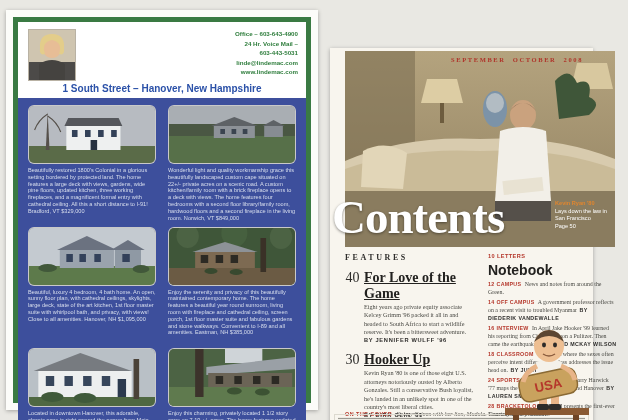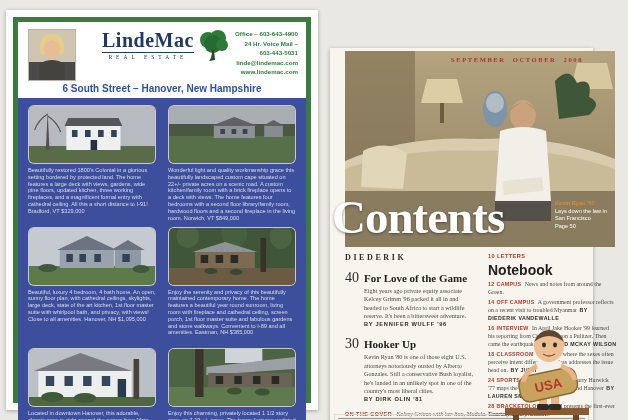--- a/index.html
+++ b/index.html
@@ -44,22 +44,22 @@
   .photo-caption{position:absolute;left:225px;top:152px;z-index:3;width:58px;
                  font-size:5.6px;line-height:1.35;color:#fff;}
   .photo-caption .cap-name{color:#e0862f;font-weight:bold;display:block;}
 
   .toc-columns{position:absolute;left:15px;top:205px;width:272px;display:flex;gap:13px;}
   .col-features{width:130px;flex:none;}
   .col-departments{flex:1;min-width:0;}
   .col-header{font-family:"Liberation Serif",serif;font-size:8px;letter-spacing:2.6px;
               color:#2e2d2b;font-weight:bold;margin-bottom:8px;}
   .feature{display:flex;align-items:baseline;gap:4px;margin-bottom:1px;}
-  .feature-num{font-family:"Liberation Serif",serif;font-size:14px;color:#2e2d2b;width:15px;flex:none;}
-  .feature-title{font-family:"Liberation Serif",serif;font-size:11px;font-weight:bold;color:#22211f;}
+  .feature-num{font-family:"Liberation Serif",serif;font-size:14px;color:#2e2d2b;width:15px;flex:none;text-align:center;}
+  .feature-title{font-family:"Liberation Serif",serif;font-size:14px;font-weight:bold;color:#22211f;text-decoration:underline;}
   .feature-body{margin:0 0 1px 19px;font-family:"Liberation Serif",serif;font-size:6.2px;
                 line-height:1.35;color:#4a4a45;}
   .feature-by{margin:0 0 9px 19px;font-size:5.7px;letter-spacing:.7px;color:#2e2d2b;font-weight:bold;}
 
   .red{color:#b5372b;}
   .letters-line{font-size:5.6px;font-weight:bold;letter-spacing:.4px;margin:0 0 3px;}
   .subsec-header{font-size:14px;font-weight:bold;color:#22211f;margin:1px 0 3px;}
   .dept{margin:0 0 3px;font-family:"Liberation Serif",serif;font-size:5.9px;line-height:1.3;color:#4a4a45;}
   .dept .dnum,.dept .dlabel{font-family:"Liberation Sans",sans-serif;font-size:5.3px;font-weight:bold;
         letter-spacing:.3px;color:#b5372b;margin-right:2px;}
@@ -88,43 +88,30 @@
     <div class="ad-header">
       <div class="portrait">
         <svg viewBox="0 0 46 50" preserveAspectRatio="none">
           <rect width="46" height="50" fill="#cfc5b0"></rect>
           <rect y="32" width="46" height="18" fill="#4c4a48"></rect>
           <path d="M10 34 Q23 26 36 34 L36 50 L10 50 Z" fill="#454340"></path>
           <ellipse cx="23" cy="17" rx="10" ry="11" fill="#e7bd96"></ellipse>
           <path d="M11 18 Q10 4 23 4 Q36 4 35 18 Q36 26 30 24 Q34 12 23 10 Q12 12 16 24 Q10 26 11 18 Z" fill="#e3cd8a"></path>
         </svg>
       </div>
-      <div class="logo-block">
-        <div class="logo-text">
-          <div class="logo-title">LindeMac</div>
-          <div class="logo-sub">REAL ESTATE</div>
-        </div>
-        <svg class="tree" viewBox="0 0 34 34">
-          <circle cx="12" cy="12" r="8" fill="#2f7a3a"></circle>
-          <circle cx="22" cy="10" r="8" fill="#2f7a3a"></circle>
-          <circle cx="17" cy="16" r="9" fill="#276b32"></circle>
-          <circle cx="26" cy="17" r="6" fill="#2f7a3a"></circle>
-          <path d="M16 22 L18 22 L19 32 L13 33 Q16 30 16 22 Z" fill="#274a22"></path>
-        </svg>
-      </div>
       <div class="contact">
         <div>Office – 603-643-4900</div>
         <div>24 Hr. Voice Mail –</div>
         <div>603-443-5031</div>
         <div>linde@lindemac.com</div>
         <div>www.lindemac.com</div>
       </div>
     </div>
 
-    <div class="address-bar">6 South Street – Hanover, New Hampshire</div>
+    <div class="address-bar">1 South Street – Hanover, New Hampshire</div>
 
     <div class="blue-panel">
 
       <div class="listing">
         <div class="listing-photo">
           <svg viewBox="0 0 135 57" preserveAspectRatio="none">
             <rect width="135" height="57" fill="#b7bbc1"></rect>
             <rect y="40" width="135" height="17" fill="#5a6b48"></rect>
             <polygon points="38,20 100,20 96,12 42,12" fill="#55575c"></polygon>
             <rect x="40" y="20" width="58" height="24" fill="#eef0f0"></rect>
@@ -279,21 +266,21 @@
 
   <div class="photo-caption">
     <span class="cap-name">Kevin Ryan '80</span>
     <span class="cap-line">Lays down the law in San Francisco</span><br>
     <span class="cap-page">Page 50</span>
   </div>
 
   <div class="toc-columns">
 
     <div class="col-features">
-      <div class="col-header">DIEDERIK</div>
+      <div class="col-header">FEATURES</div>
 
       <div>
         <div class="feature">
           <span class="feature-num">40</span>
           <span class="feature-title">For Love of the Game</span>
         </div>
         <p class="feature-body">Eight years ago private equity associate Kelcey Grimm '96 packed it all in and headed to South Africa to start a wildlife reserve. It's been a bittersweet adventure.</p>
         <div class="feature-by">BY JENNIFER WULFF '96</div>
       </div>
 

